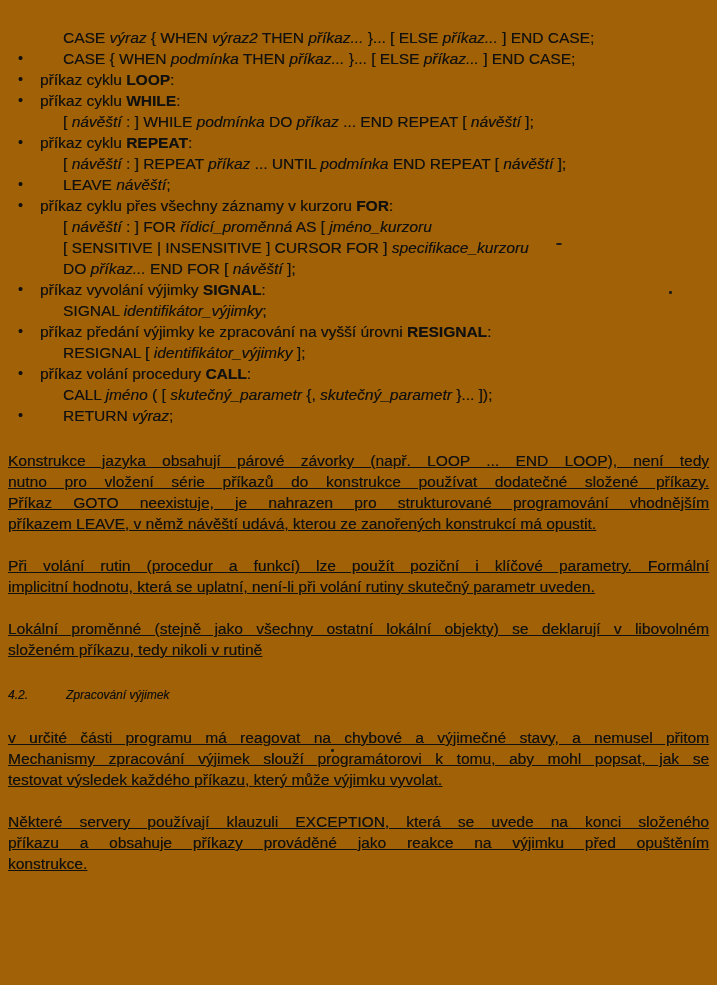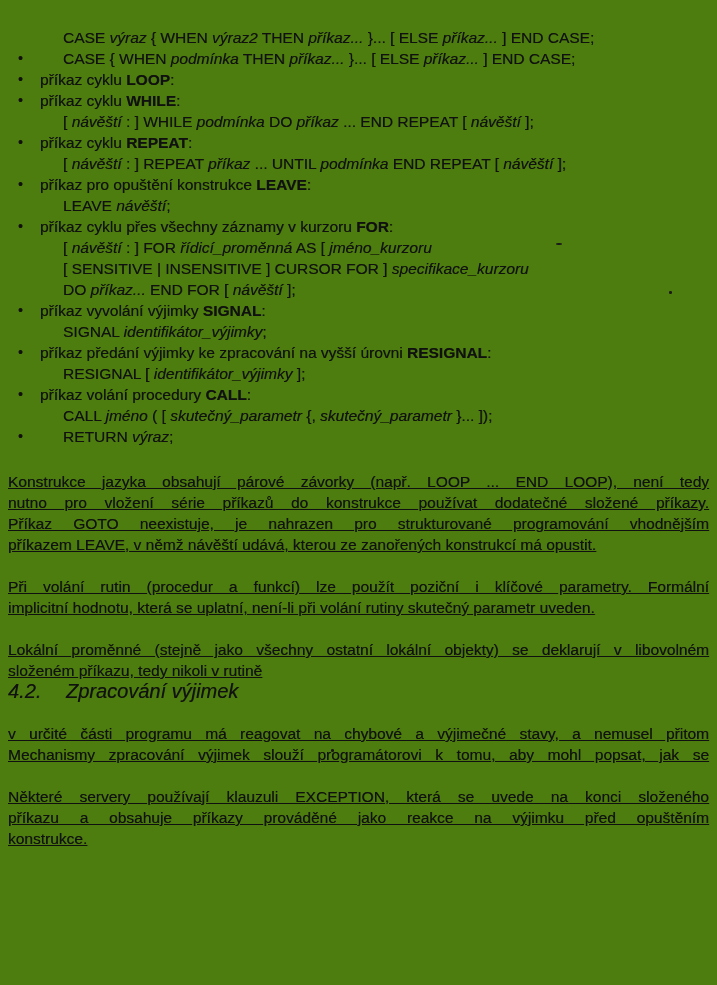--- a/index.html
+++ b/index.html
@@ -1,58 +1,58 @@
 <!DOCTYPE html>
 <html><head>
 <meta charset="utf-8">
 <style>
   html,body { margin:0; padding:0; background:#e8e8e8; }
   .page {
     position:relative;
     width:717px; height:985px;
-    background:#4d7c0f;
+    background:#a16207;
     color:#101010;
     font-family:"Liberation Sans", sans-serif;
     font-size:15.5px;
     line-height:21px;
     overflow:hidden;
     text-shadow:0.35px 0 0 rgba(0,0,0,0.45);
   }
   .content { padding:27px 8px 0 8px; }
   .b { font-weight:bold; }
   .i { font-style:italic; }
   .code-line { margin-left:55px; white-space:nowrap; }
   .bullet-item { position:relative; padding-left:32px; }
   .bullet-item .bullet {
     position:absolute; left:10px; top:0;
     font-size:14px;
   }
   .para { margin:21px 0 0 0;text-decoration:underline; }
   .para.gap-lg { margin-top:24px; }
   .jl { text-align:justify; text-align-last:justify; white-space:nowrap; }
   .jl.last { text-align-last:left; }
-  .heading { font-style:italic; font-size:20px; }
+  .heading { font-style:italic; margin-top:25px; font-size:12px; }
   .heading .hnum { display:inline-block; width:58px; }
   .speck { position:absolute; background:#1a1a1a; border-radius:40%; }
 </style>
 </head>
 <body>
 
 <div class="page">
   <div class="content">
     <div class="code-line" id="contLine"><span>CASE </span><span class="i">výraz</span><span> { WHEN </span><span class="i">výraz2</span><span> THEN </span><span class="i">příkaz...</span><span> }... [ ELSE </span><span class="i">příkaz...</span><span> ] END CASE;</span></div>
     <div id="syntaxList">
         <div class="bullet-item"><span class="bullet">•</span></div>
         <div class="code-line"><span>CASE { WHEN </span><span class="i">podmínka</span><span> THEN </span><span class="i">příkaz...</span><span> }... [ ELSE </span><span class="i">příkaz...</span><span> ] END CASE;</span></div>
         <div class="bullet-item"><span class="bullet">•</span><span><span>příkaz cyklu </span><span class="b">LOOP</span><span>:</span></span></div>
         <div class="bullet-item"><span class="bullet">•</span><span><span>příkaz cyklu </span><span class="b">WHILE</span><span>:</span></span></div>
         <div class="code-line"><span>[ </span><span class="i">návěští</span><span> : ] WHILE </span><span class="i">podmínka</span><span> DO </span><span class="i">příkaz</span><span> ... END REPEAT [ </span><span class="i">návěští</span><span> ];</span></div>
         <div class="bullet-item"><span class="bullet">•</span><span><span>příkaz cyklu </span><span class="b">REPEAT</span><span>:</span></span></div>
         <div class="code-line"><span>[ </span><span class="i">návěští</span><span> : ] REPEAT </span><span class="i">příkaz</span><span> ... UNTIL </span><span class="i">podmínka</span><span> END REPEAT [ </span><span class="i">návěští</span><span> ];</span></div>
-        <div class="bullet-item"><span class="bullet">•</span><span><span>příkaz pro opuštění konstrukce </span><span class="b">LEAVE</span><span>:</span></span></div>
+        <div class="bullet-item"><span class="bullet">•</span></div>
         <div class="code-line"><span>LEAVE </span><span class="i">návěští</span><span>;</span></div>
         <div class="bullet-item"><span class="bullet">•</span><span><span>příkaz cyklu přes všechny záznamy v kurzoru </span><span class="b">FOR</span><span>:</span></span></div>
         <div class="code-line"><span>[ </span><span class="i">návěští</span><span> : ] FOR </span><span class="i">řídicí_proměnná</span><span> AS [ </span><span class="i">jméno_kurzoru</span></div>
         <div class="code-line"><span>[ SENSITIVE | INSENSITIVE ] CURSOR FOR ] </span><span class="i">specifikace_kurzoru</span></div>
         <div class="code-line"><span>DO </span><span class="i">příkaz...</span><span> END FOR [ </span><span class="i">návěští</span><span> ];</span></div>
         <div class="bullet-item"><span class="bullet">•</span><span><span>příkaz vyvolání výjimky </span><span class="b">SIGNAL</span><span>:</span></span></div>
         <div class="code-line"><span>SIGNAL </span><span class="i">identifikátor_výjimky</span><span>;</span></div>
         <div class="bullet-item"><span class="bullet">•</span><span><span>příkaz předání výjimky ke zpracování na vyšší úrovni </span><span class="b">RESIGNAL</span><span>:</span></span></div>
         <div class="code-line"><span>RESIGNAL [ </span><span class="i">identifikátor_výjimky</span><span> ];</span></div>
         <div class="bullet-item"><span class="bullet">•</span><span><span>příkaz volání procedury </span><span class="b">CALL</span><span>:</span></span></div>
@@ -76,20 +76,21 @@
           <div class="jl last">složeném příkazu, tedy nikoli v rutině</div>
         </div>
       </div>
     <div class="heading">
       <span class="hnum">4.2.</span><span class="htitle">Zpracování výjimek</span>
     </div>
     <div id="parasAfter">
         <div class="para">
           <div class="jl">v určité části programu má reagovat na chybové a výjimečné stavy, a nemusel přitom</div>
           <div class="jl">Mechanismy zpracování výjimek slouží programátorovi k tomu, aby mohl popsat, jak se</div>
+          <div class="jl last">testovat výsledek každého příkazu, který může výjimku vyvolat.</div>
         </div>
         <div class="para">
           <div class="jl">Některé servery používají klauzuli EXCEPTION, která se uvede na konci složeného</div>
           <div class="jl">příkazu a obsahuje příkazy prováděné jako reakce na výjimku před opuštěním</div>
           <div class="jl last">konstrukce.</div>
         </div>
       </div>
   </div>
   <div id="specks"></div>
 <div class="speck" style="left: 556px; top: 243px; width: 6px; height: 2px;"></div>

